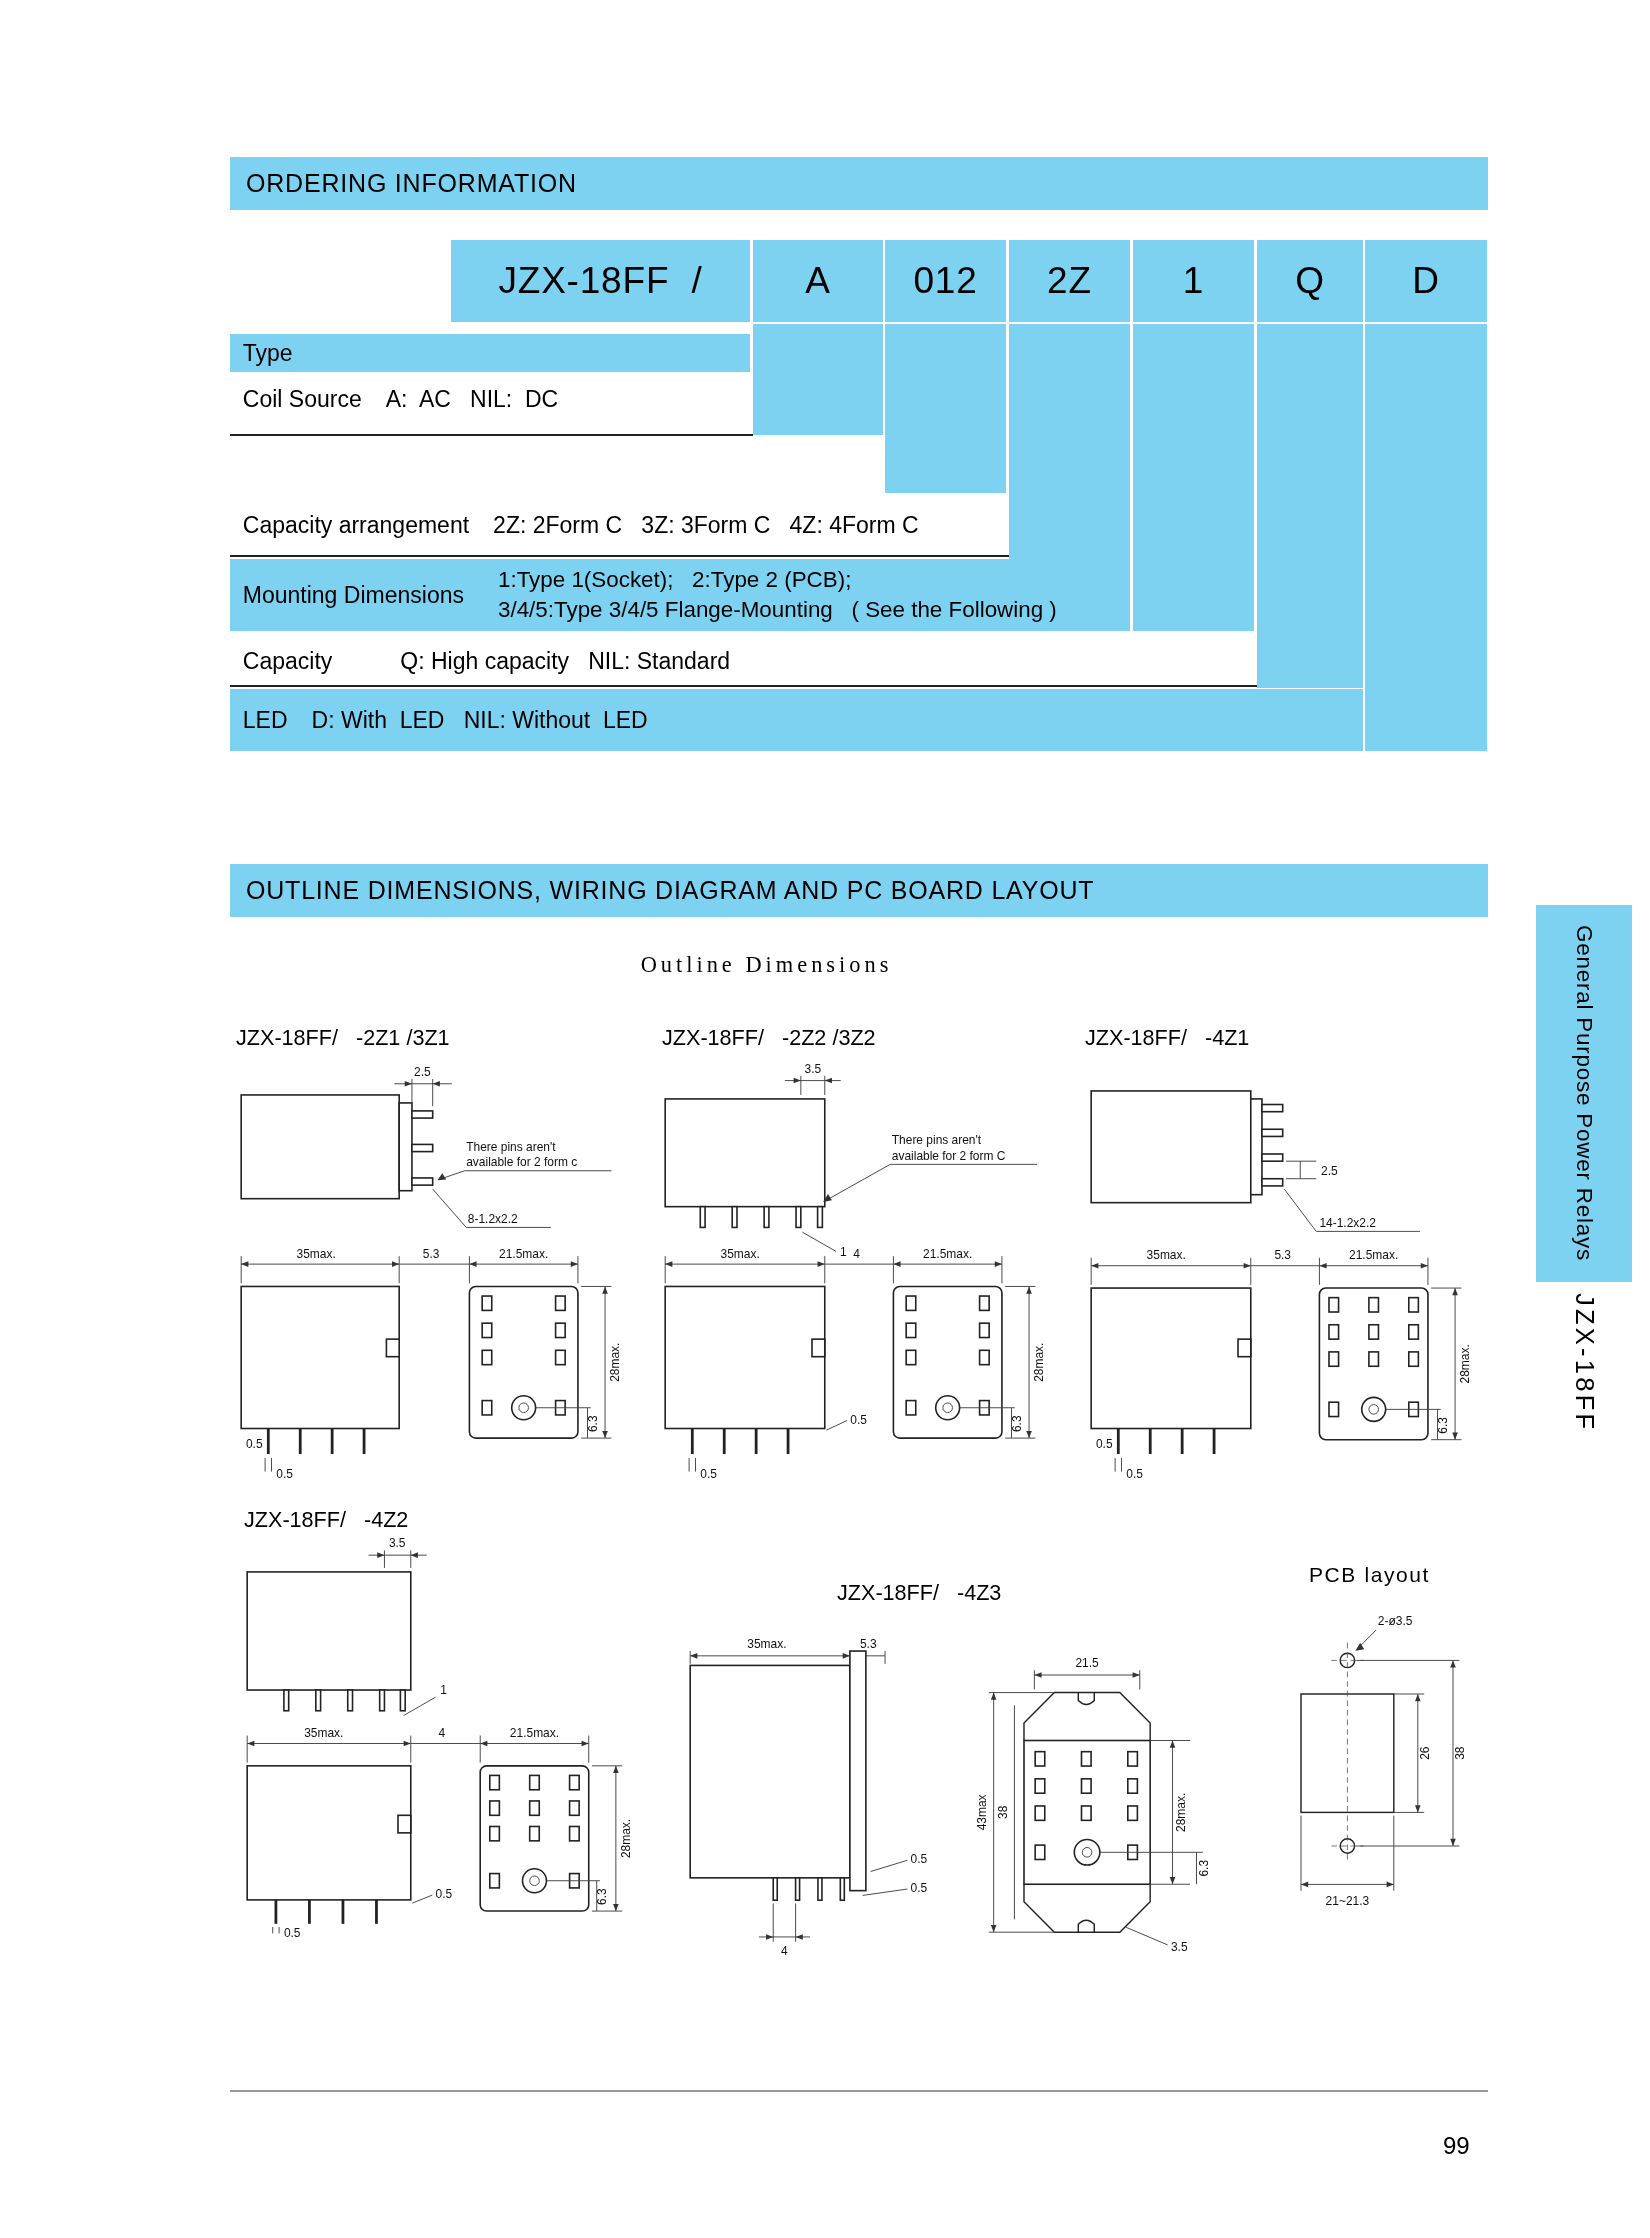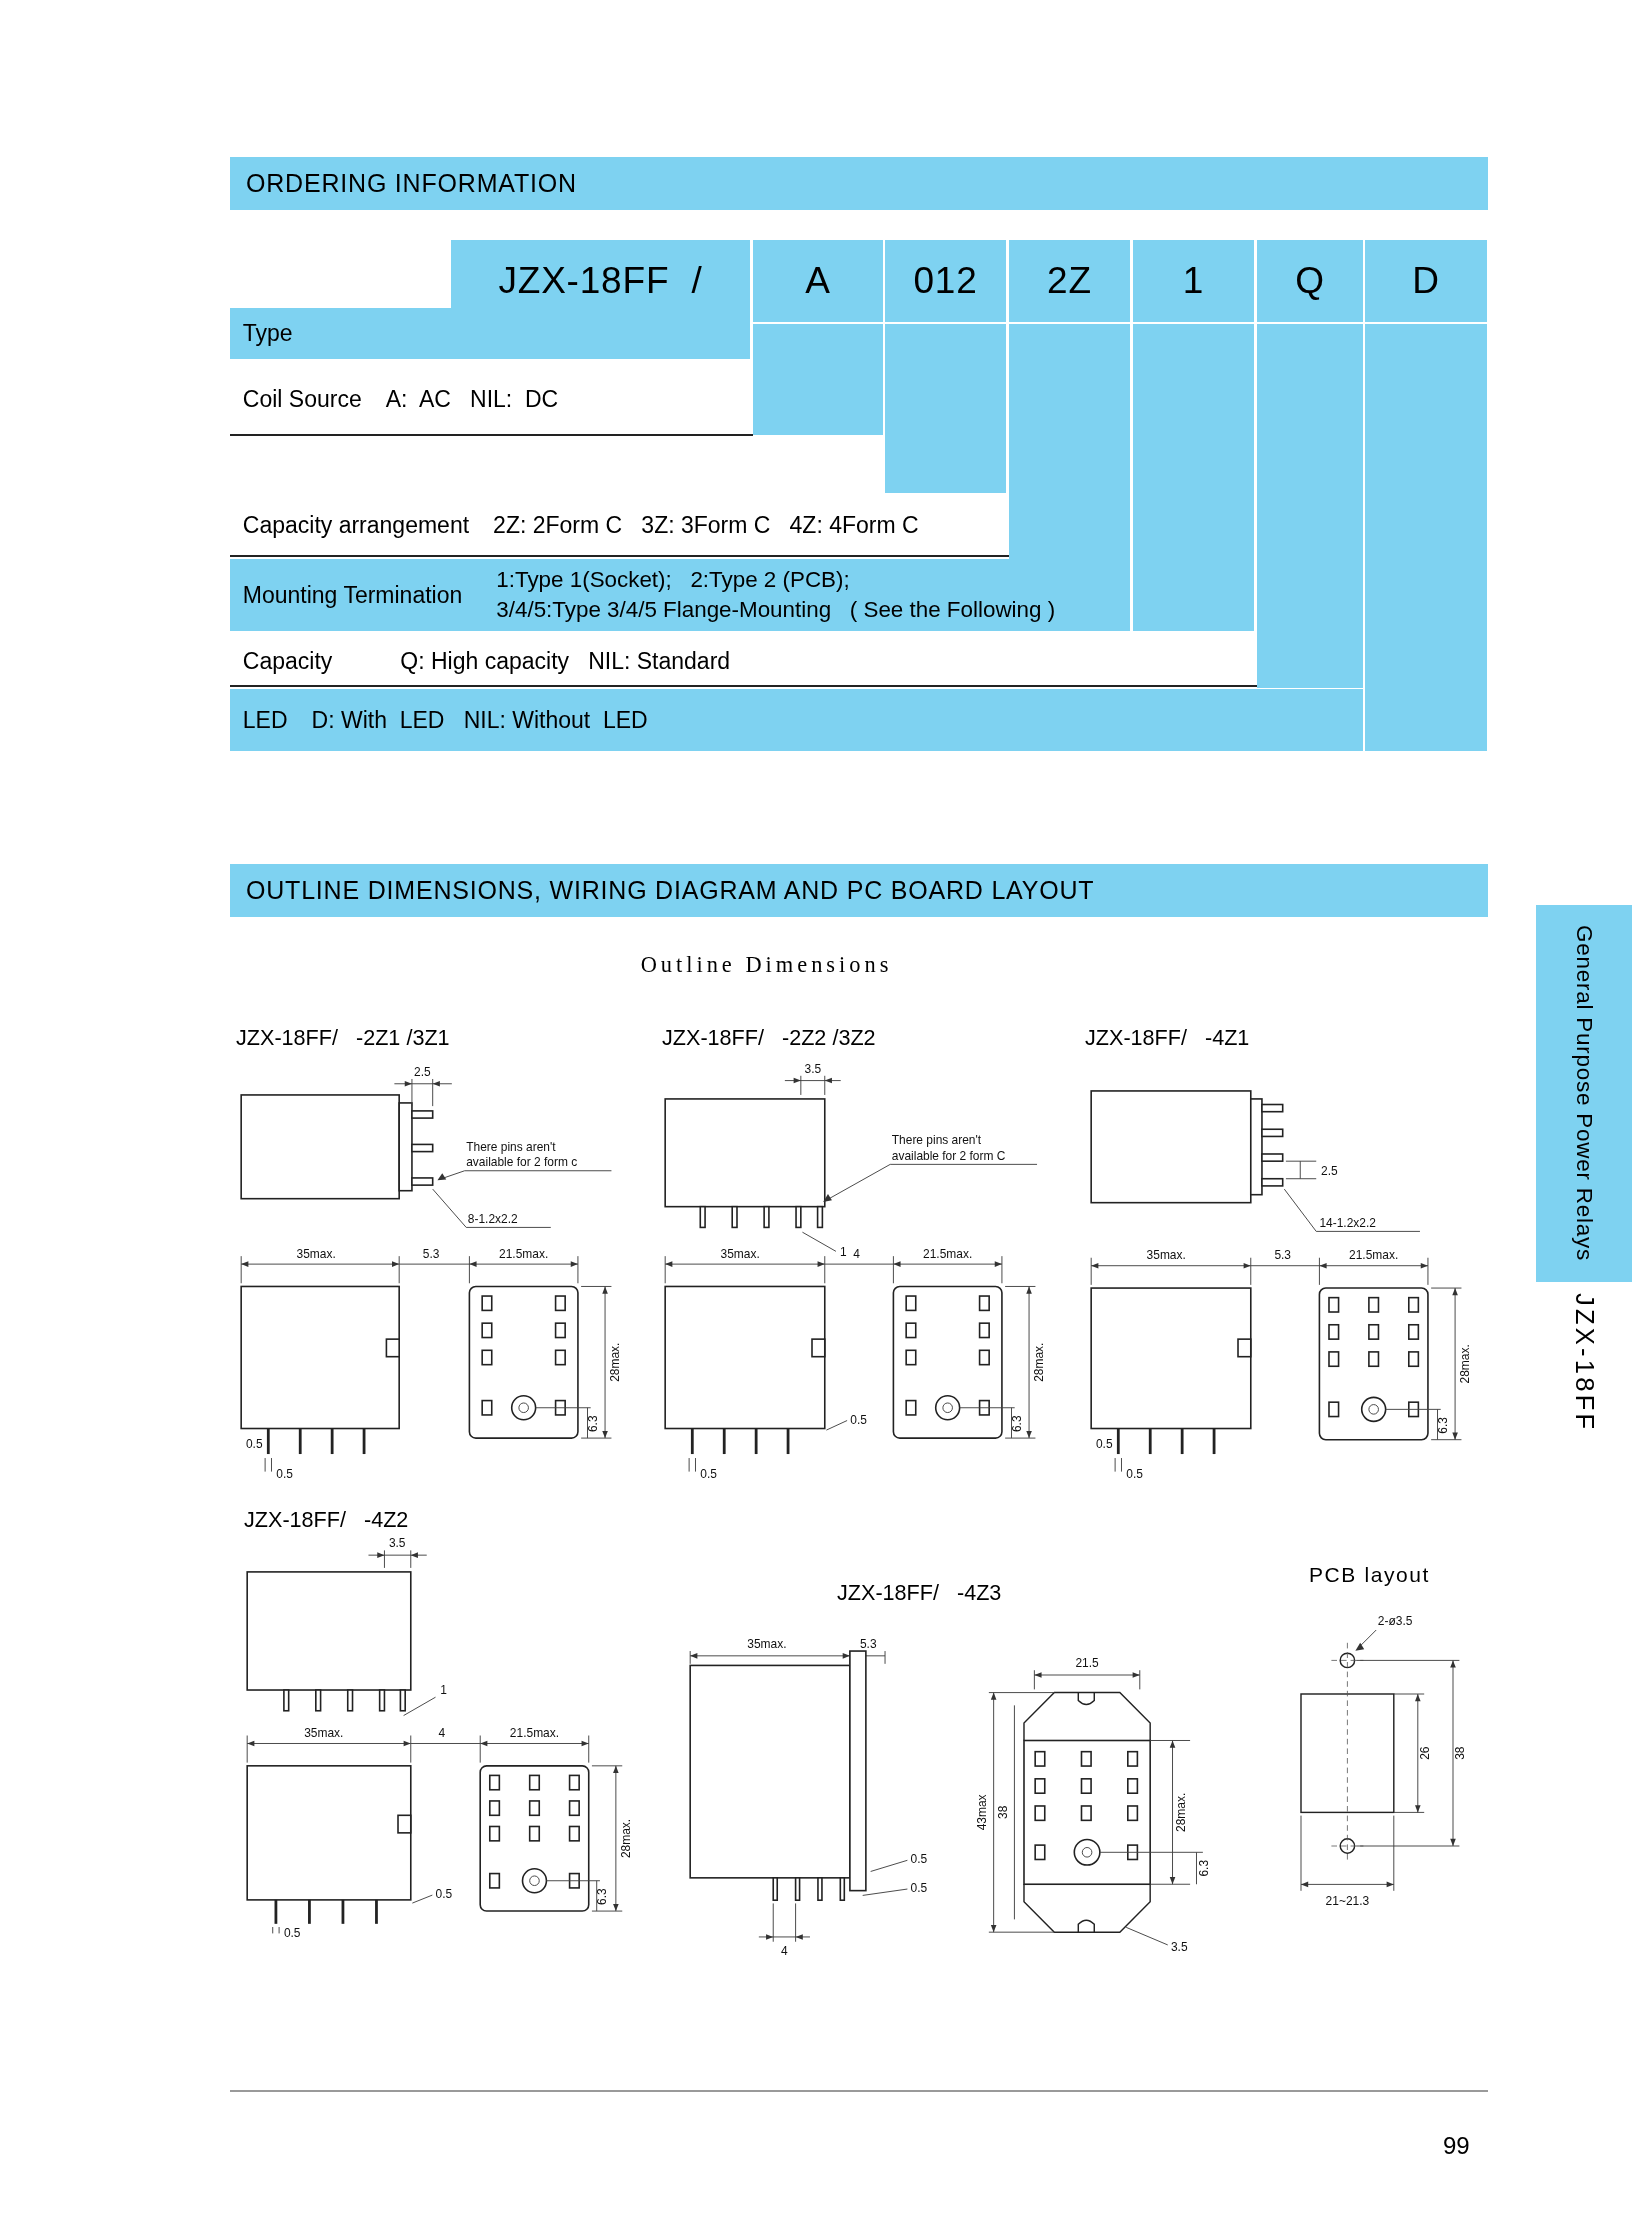--- a/index.html
+++ b/index.html
@@ -59,39 +59,39 @@
       <span>D</span>
     </div>
 
   <div class="abs cyan" style="left:753px;top:324px;width:130px;height:111px;"></div>
   <div class="abs cyan" style="left:885px;top:324px;width:121px;height:169px;"></div>
   <div class="abs cyan" style="left:1009px;top:324px;width:121px;height:235px;"></div>
   <div class="abs cyan" style="left:1133px;top:324px;width:121px;height:307px;"></div>
   <div class="abs cyan" style="left:1257px;top:324px;width:106px;height:364px;"></div>
   <div class="abs cyan" style="left:1365px;top:324px;width:122px;height:427px;"></div>
 
-  <div class="abs cyan row" style="left:230px;top:308px;width:520px;height:51px;">
+  <div class="abs cyan row" style="left:230px;top:334px;width:520px;height:38px;">
     <span class="rl">Type</span>
   </div>
 
   <div class="abs row" style="left:230px;top:376px;width:519px;height:46px;">
     <span class="rl">Coil Source</span>
     <span class="rv">A:  AC   NIL:  DC</span>
   </div>
   <div class="abs hline" style="left:230px;top:434px;width:523px;"></div>
 
 
   <div class="abs row" style="left:230px;top:494px;width:775px;height:62px;">
     <span class="rl">Capacity arrangement</span>
     <span class="rv">2Z: 2Form C   3Z: 3Form C   4Z: 4Form C</span>
   </div>
   <div class="abs hline" style="left:230px;top:555px;width:779px;"></div>
 
   <div class="abs cyan row" style="left:230px;top:559px;width:900px;height:72px;">
-    <span class="rl">Mounting Termination</span>
+    <span class="rl">Mounting Dimensions</span>
     <span style="display:flex;flex-direction:column;margin-left:34px;font-size:22.4px;line-height:30px;">
       <span style="white-space:pre;">1:Type 1(Socket);   2:Type 2 (PCB);</span>
       <span style="white-space:pre;">3/4/5:Type 3/4/5 Flange-Mounting   ( See the Following )</span>
     </span>
   </div>
 
   <div class="abs row" style="left:230px;top:631px;width:1023px;height:60px;gap:44px;">
     <span class="rl">Capacity</span>
     <span class="rv">Q: High capacity   NIL: Standard</span>
   </div>

